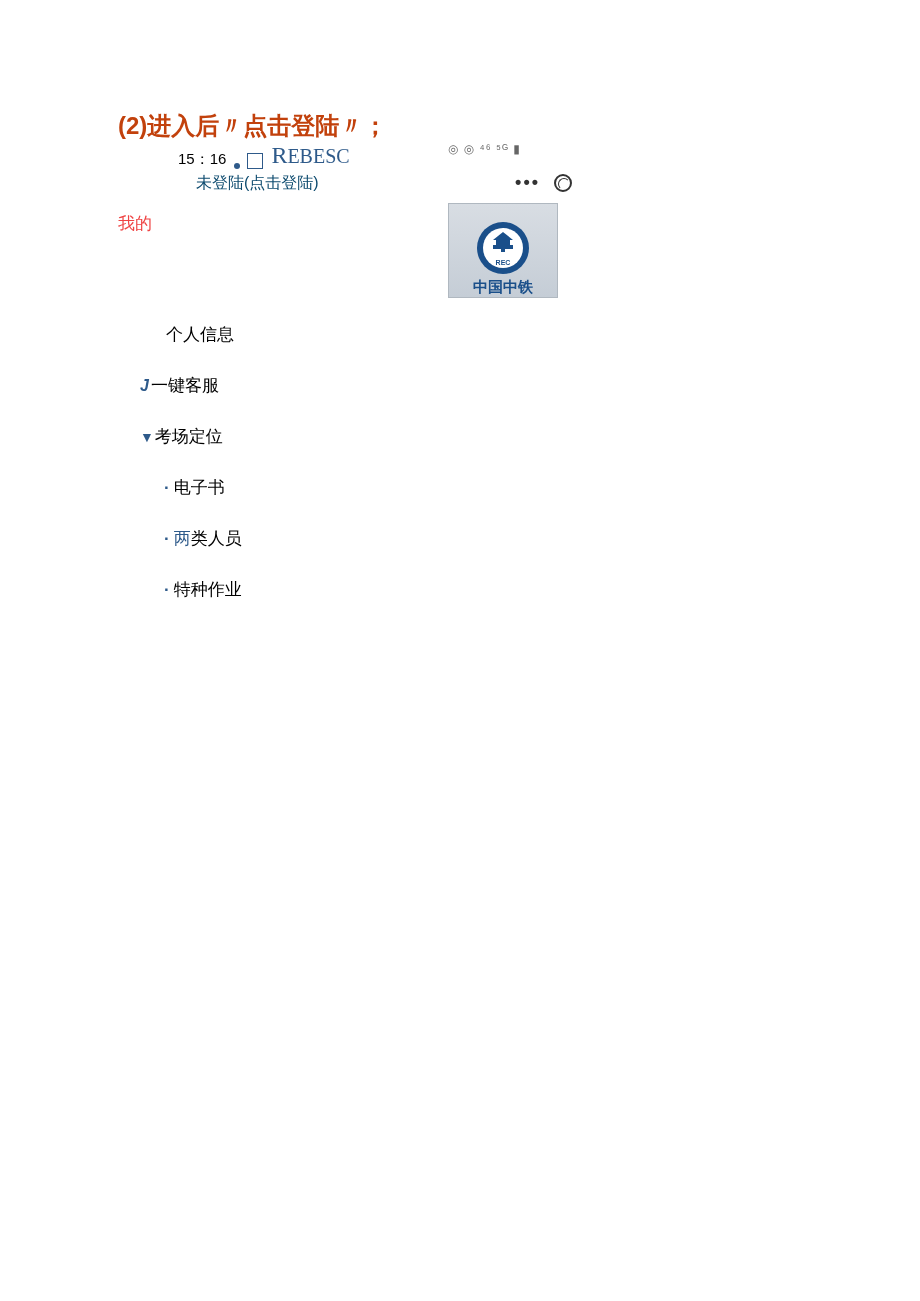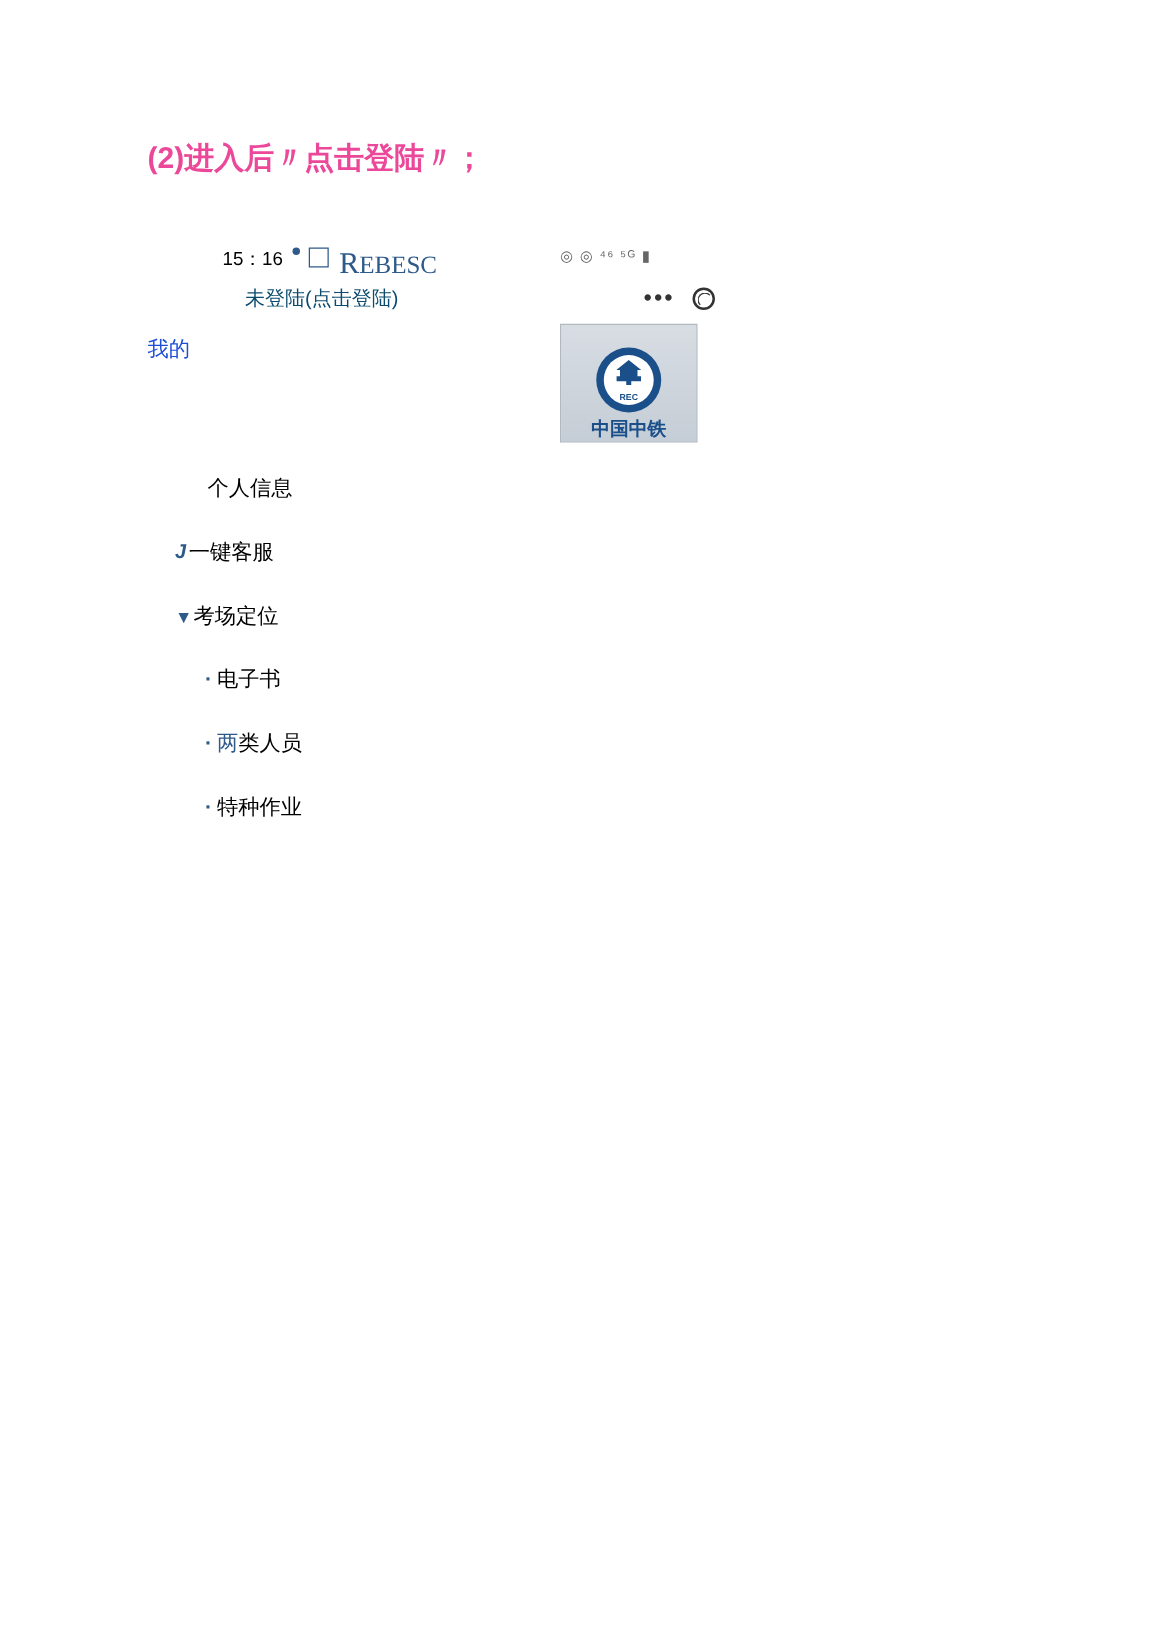--- a/index.html
+++ b/index.html
@@ -12,29 +12,28 @@
       height: 1301px;
       background: #ffffff;
       font-family: "Microsoft YaHei", "SimSun", sans-serif;
       padding-top: 110px;
       padding-left: 118px;
       position: relative;
     }
     .heading {
       font-size: 24px;
       font-weight: bold;
-      color: #ec4899;
-      margin-bottom: 56px;
+      color: #c2410c;
     }
     .content-area {
       position: relative;
     }
     .statusbar-row {
       display: flex;
-      align-items: flex-start;
+      align-items: flex-end;
       margin-left: 60px;
       gap: 5px;
     }
     .time {
       font-size: 15px;
       color: #000;
     }
     .dot-blue {
       width: 6px;
       height: 6px;
@@ -65,21 +64,21 @@
     }
     .login-text {
       margin-left: 78px;
       margin-top: 4px;
       font-size: 16px;
       color: #0c4a6e;
     }
     .mine-label {
       margin-top: 18px;
       font-size: 17px;
-      color: #1d4ed8;
+      color: #ef4444;
     }
     .right-block {
       position: absolute;
       left: 330px;
       top: 0;
       width: 130px;
     }
     .signal-icons {
       font-size: 12px;
       color: #666;

